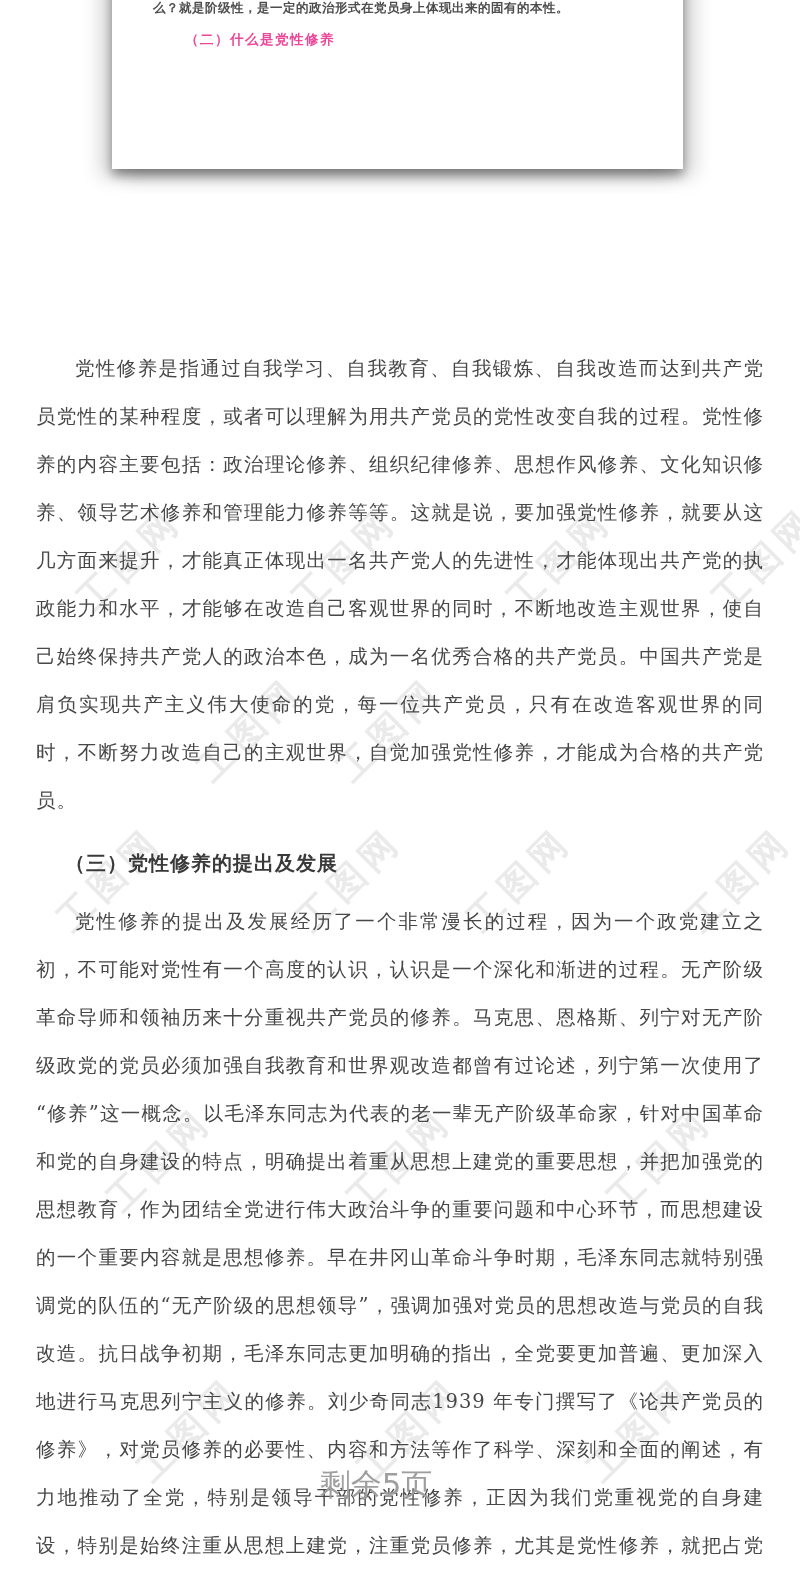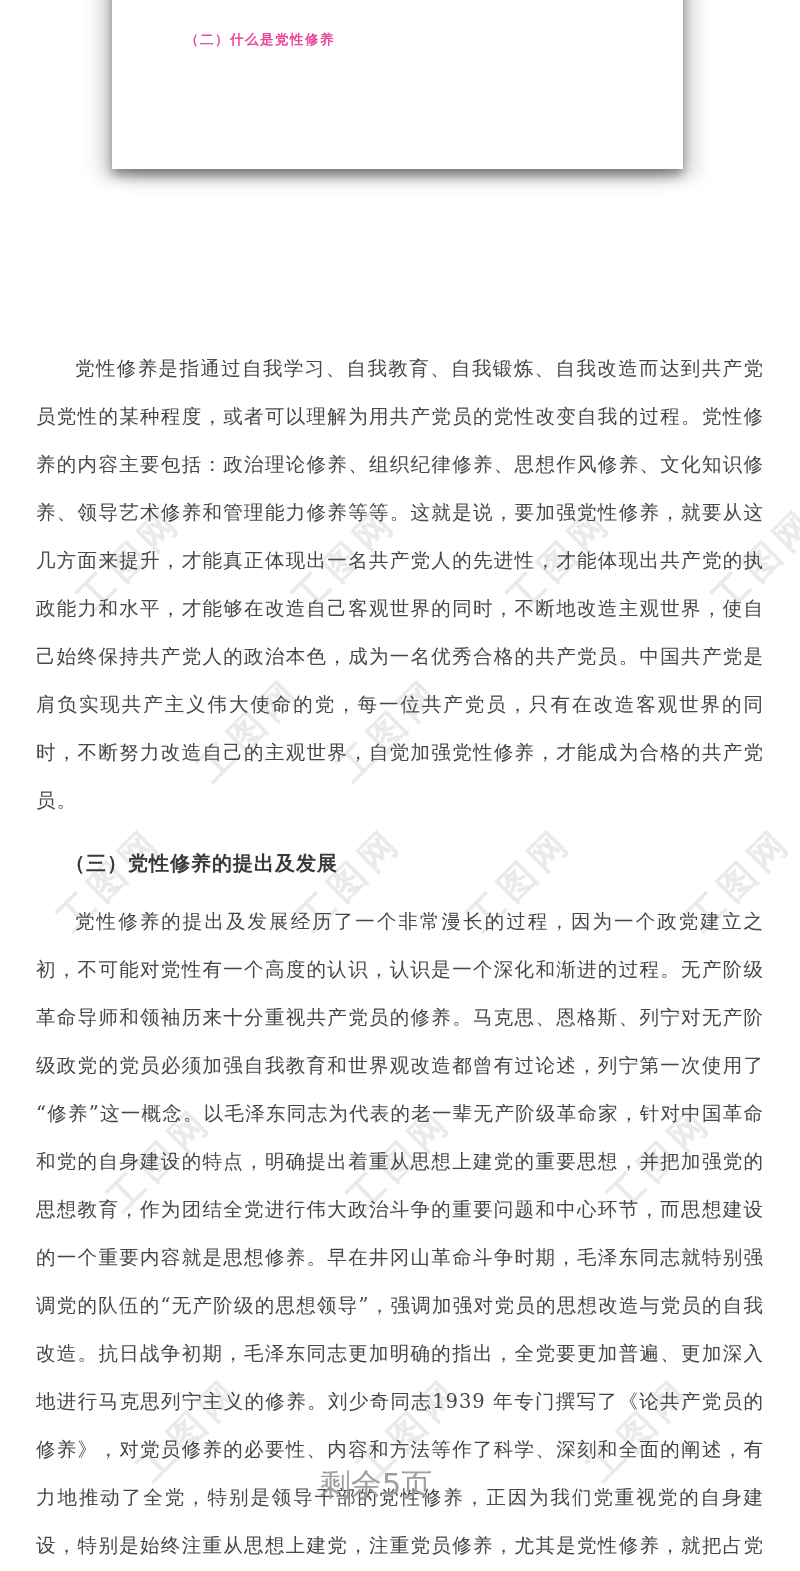--- a/index.html
+++ b/index.html
@@ -104,20 +104,21 @@
     <span class="wm" style="left: 740px; top: 880px;">工图网</span>
     <span class="wm" style="left: 160px; top: 1160px;">工图网</span>
     <span class="wm" style="left: 400px; top: 1160px;">工图网</span>
     <span class="wm" style="left: 660px; top: 1160px;">工图网</span>
     <span class="wm" style="left: 190px; top: 1430px;">工图网</span>
     <span class="wm" style="left: 410px; top: 1430px;">工图网</span>
     <span class="wm" style="left: 640px; top: 1430px;">工图网</span>
   </div>
 
 <div class="preview-card">
+  <div class="card-line1">么？就是阶级性，是一定的政治形式在党员身上体现出来的固有的本性。</div>
   <div class="card-heading2">（二）什么是党性修养</div>
 </div>
 
 <div class="main-text">
   <p class="para">党性修养是指通过自我学习、自我教育、自我锻炼、自我改造而达到共产党员党性的某种程度，或者可以理解为用共产党员的党性改变自我的过程。党性修养的内容主要包括：政治理论修养、组织纪律修养、思想作风修养、文化知识修养、领导艺术修养和管理能力修养等等。这就是说，要加强党性修养，就要从这几方面来提升，才能真正体现出一名共产党人的先进性，才能体现出共产党的执政能力和水平，才能够在改造自己客观世界的同时，不断地改造主观世界，使自己始终保持共产党人的政治本色，成为一名优秀合格的共产党员。中国共产党是肩负实现共产主义伟大使命的党，每一位共产党员，只有在改造客观世界的同时，不断努力改造自己的主观世界，自觉加强党性修养，才能成为合格的共产党员。</p>
   <p class="section-heading">（三）党性修养的提出及发展</p>
   <p class="para">党性修养的提出及发展经历了一个非常漫长的过程，因为一个政党建立之初，不可能对党性有一个高度的认识，认识是一个深化和渐进的过程。无产阶级革命导师和领袖历来十分重视共产党员的修养。马克思、恩格斯、列宁对无产阶级政党的党员必须加强自我教育和世界观改造都曾有过论述，列宁第一次使用了“修养”这一概念。以毛泽东同志为代表的老一辈无产阶级革命家，针对中国革命和党的自身建设的特点，明确提出着重从思想上建党的重要思想，并把加强党的思想教育，作为团结全党进行伟大政治斗争的重要问题和中心环节，而思想建设的一个重要内容就是思想修养。早在井冈山革命斗争时期，毛泽东同志就特别强调党的队伍的“无产阶级的思想领导”，强调加强对党员的思想改造与党员的自我改造。抗日战争初期，毛泽东同志更加明确的指出，全党要更加普遍、更加深入地进行马克思列宁主义的修养。刘少奇同志1939 年专门撰写了《论共产党员的修养》，对党员修养的必要性、内容和方法等作了科学、深刻和全面的阐述，有力地推动了全党，特别是领导干部的党性修养，正因为我们党重视党的自身建设，特别是始终注重从思想上建党，注重党员修养，尤其是党性修养，就把占党员队伍大多数的出身于小生产者的农民和来自非劳动者阶层的革命分子，在斗争实践中教育成为共产</p>
 </div>
 
 <div class="footer-note">

